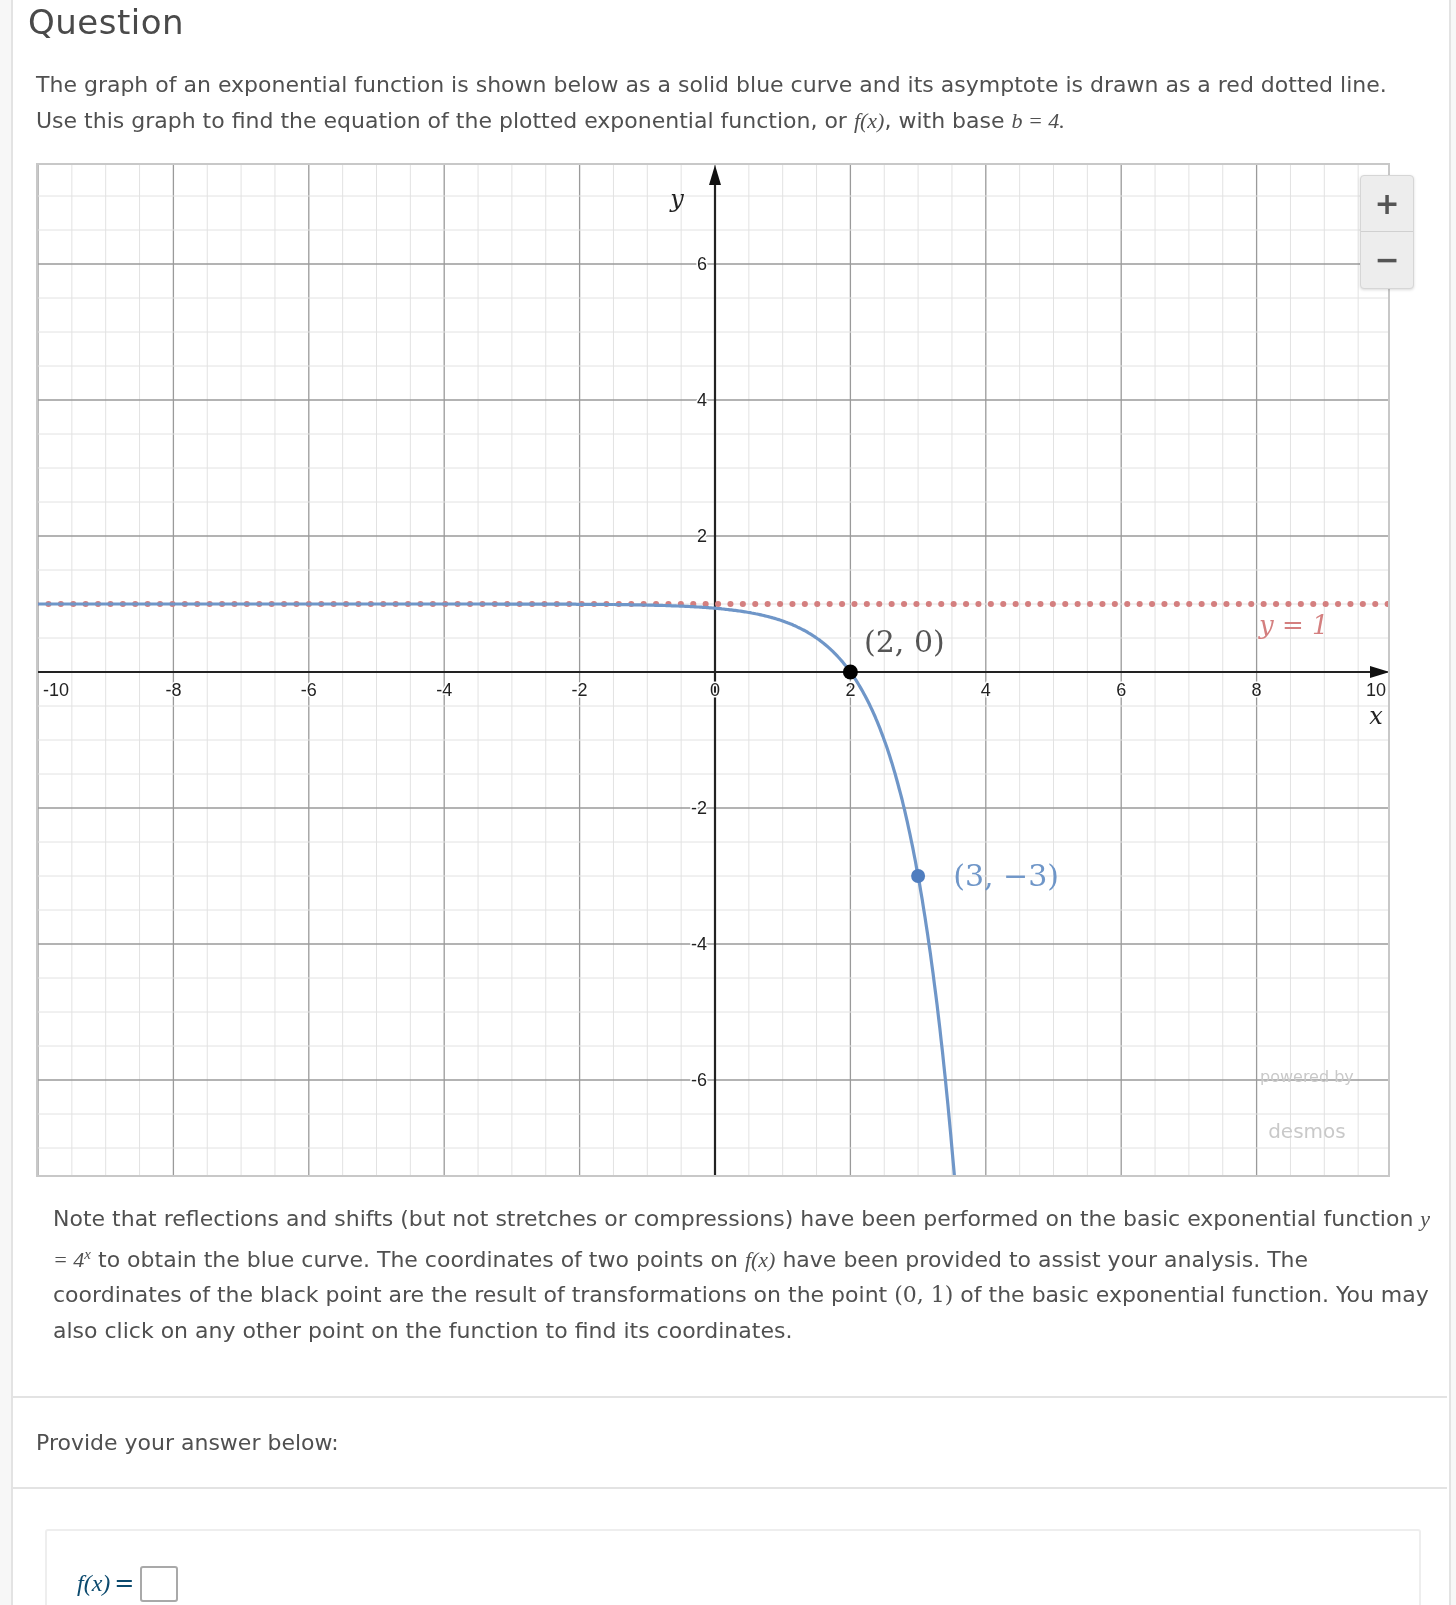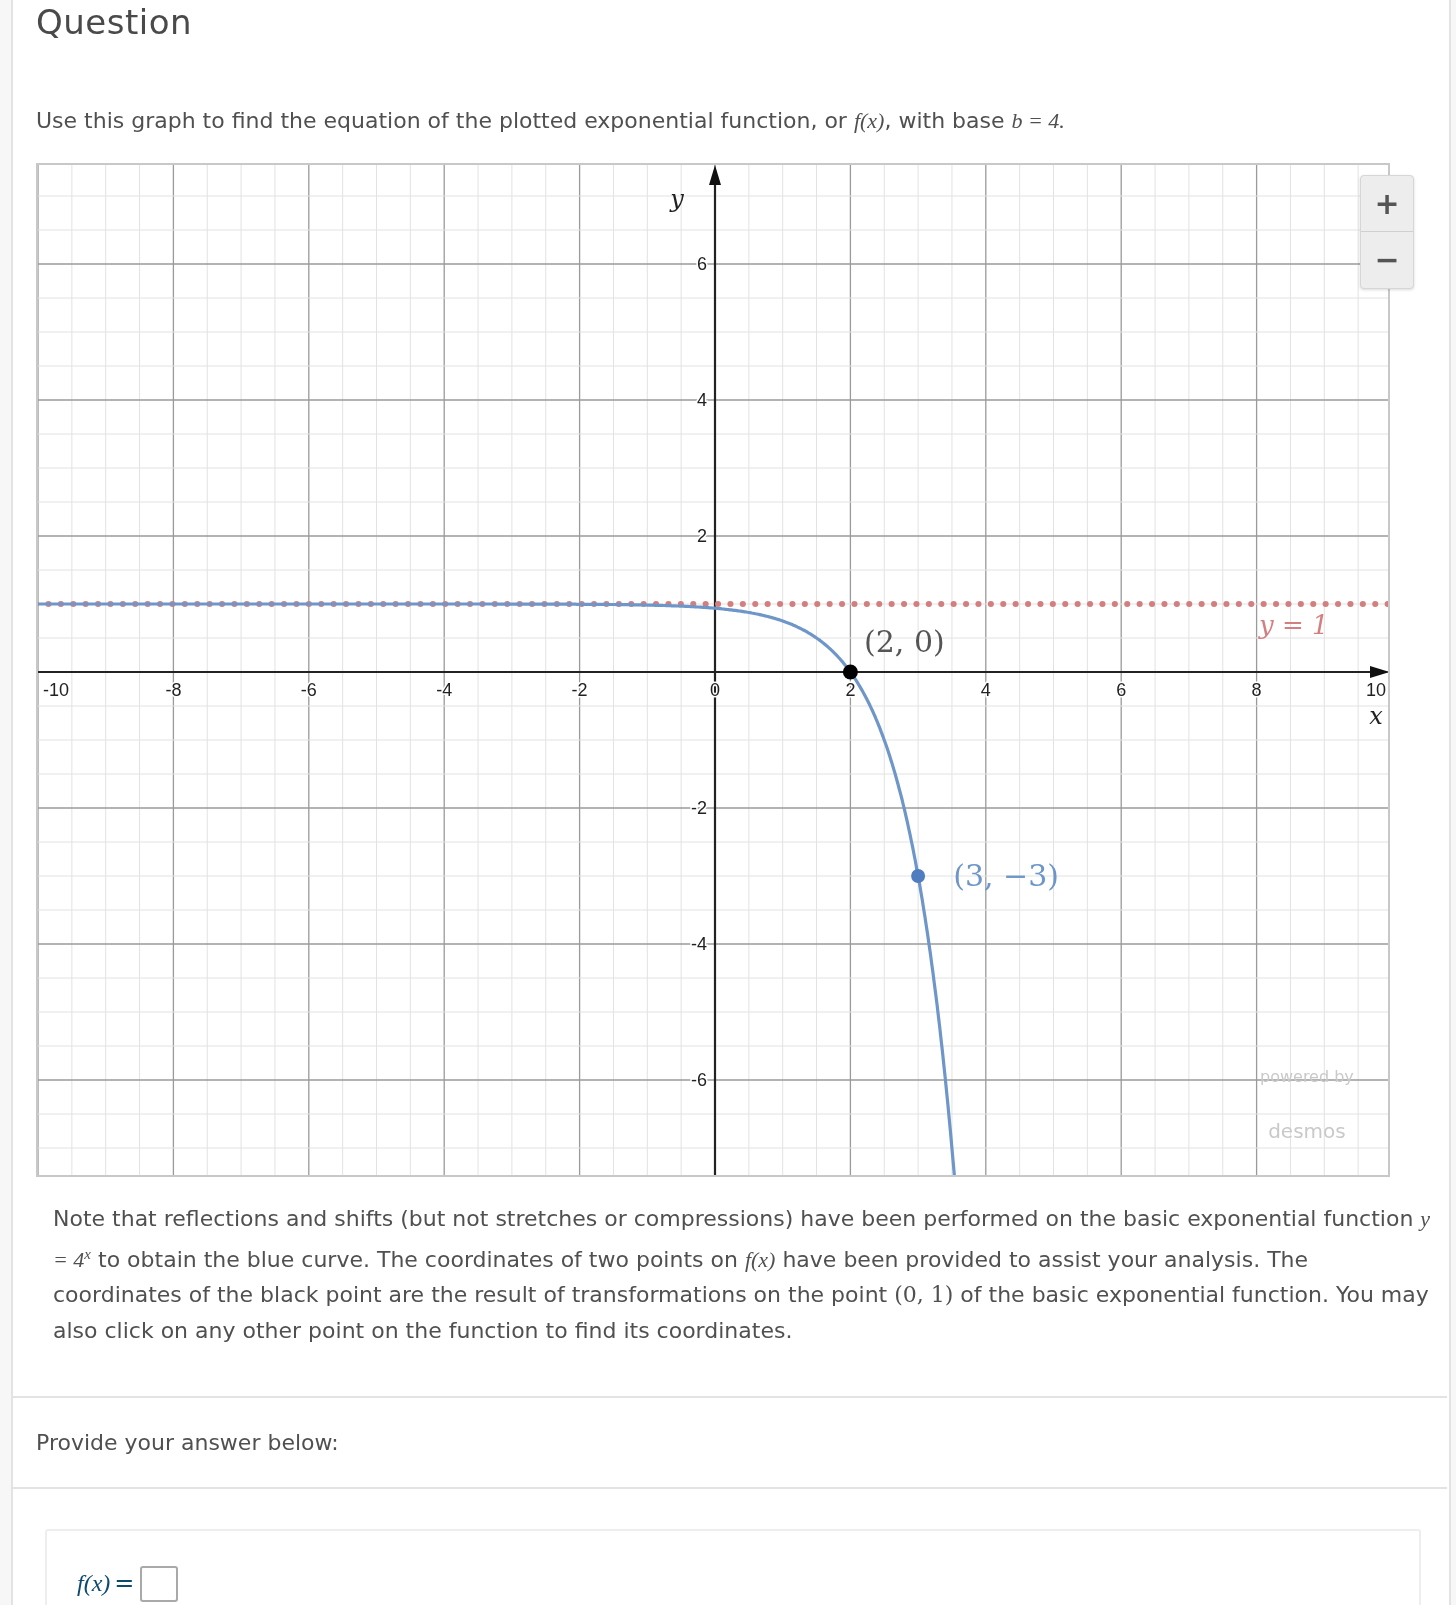--- a/index.html
+++ b/index.html
@@ -1,18 +1,18 @@
 <!DOCTYPE html>
 <html><head>
 <meta charset="utf-8">
 <style>
   html, body { margin: 0; padding: 0; background: #f7f7f7; }
   body { width: 1456px; height: 1605px; overflow: hidden; font-family: "DejaVu Sans", sans-serif; color: #464646; position: relative; }
   .card { position: absolute; left: 11px; top: -2px; width: 1436px; height: 1620px; background: #fff; border-left: 2px solid #e3e3e3; border-right: 2px solid #e3e3e3; }
-  .title { position: absolute; left: 36px; top: 2px; font-size: 34px; letter-spacing: 0.5px; color: #4a4a4a; }
+  .title { position: absolute; left: 28px; top: 2px; font-size: 34px; letter-spacing: 0.5px; color: #4a4a4a; }
   .para { position: absolute; left: 36px; font-size: 22px; line-height: 35.5px; color: #505050; }
   .p1 { top: 67px; width: 1390px; }
   .p2 { top: 1201px; width: 1390px; margin-left: 17px; }
   .math { font-family: Liberation Serif, serif; font-style: italic; }
   .mathr { font-family: "DejaVu Serif", serif; }
   .graph { position: absolute; left: 36px; top: 163px; width: 1354px; height: 1014px; border: 2px solid #c8c8c8; box-sizing: border-box; background: #fff; overflow: hidden; }
   .graph svg { position: absolute; left: -2px; top: -2px; }
   .zoom-ctrl { position: absolute; left: 1360px; top: 175px; width: 52px; height: 112px; background: #ededed; border: 1px solid #d6d6d6; border-radius: 4px; box-shadow: 0 1px 3px rgba(0,0,0,0.15); }
   .zbtn { height: 55px; display: flex; align-items: center; justify-content: center; font-size: 30px; font-weight: bold; color: #555; cursor: pointer; }
   .zbtn + .zbtn { border-top: 1px solid #d0d0d0; }
@@ -27,21 +27,21 @@
   .pwr .b { font-size: 20px; line-height: 28px; letter-spacing: 0px; margin-top: 32px; }
 </style>
 </head>
 <body>
 
 <div class="card"></div>
 
 <div class="title">Question</div>
 
 <div class="para p1">
-  <br>
+  <span>The graph of an exponential function is shown below as a solid blue curve and its asymptote is drawn as a red dotted line.</span><br>
   <span>Use this graph to find the equation of the plotted exponential function, or </span><span class="math">f(x)</span><span>, with base </span><span class="math">b = 4.</span>
 </div>
 
 <div class="graph">
   <svg id="graph-svg" width="1354" height="1014">
       <line x1="2" y1="0" x2="2" y2="1014" stroke="#9a9a9a" stroke-width="1.3"></line>
       <line x1="35.85000000000002" y1="0" x2="35.85000000000002" y2="1014" stroke="#e2e2e2" stroke-width="1"></line>
       <line x1="69.69999999999993" y1="0" x2="69.69999999999993" y2="1014" stroke="#e2e2e2" stroke-width="1"></line>
       <line x1="103.54999999999995" y1="0" x2="103.54999999999995" y2="1014" stroke="#e2e2e2" stroke-width="1"></line>
       <line x1="137.39999999999998" y1="0" x2="137.39999999999998" y2="1014" stroke="#9a9a9a" stroke-width="1.3"></line>

